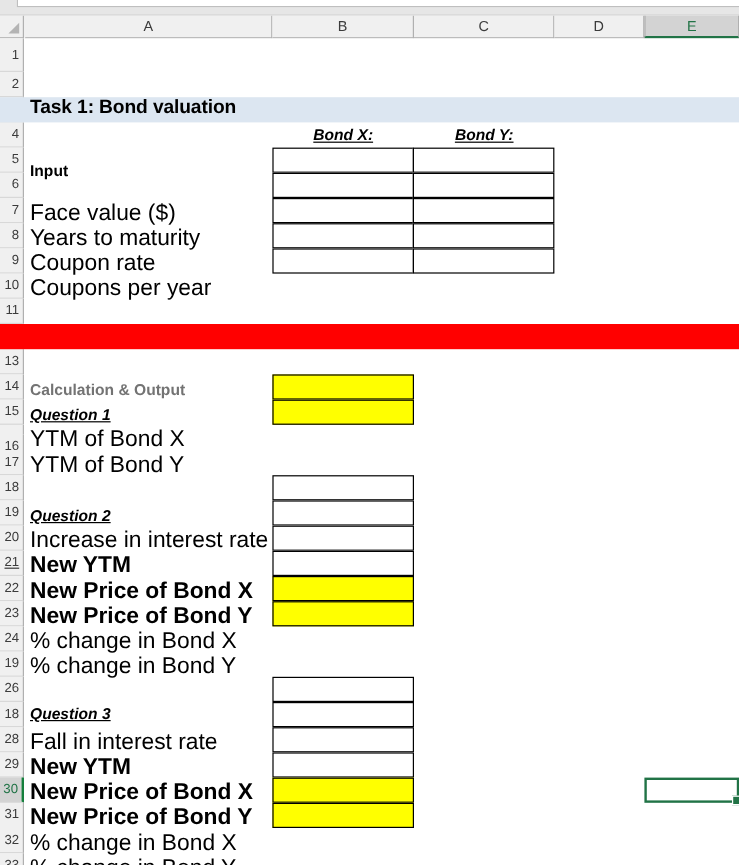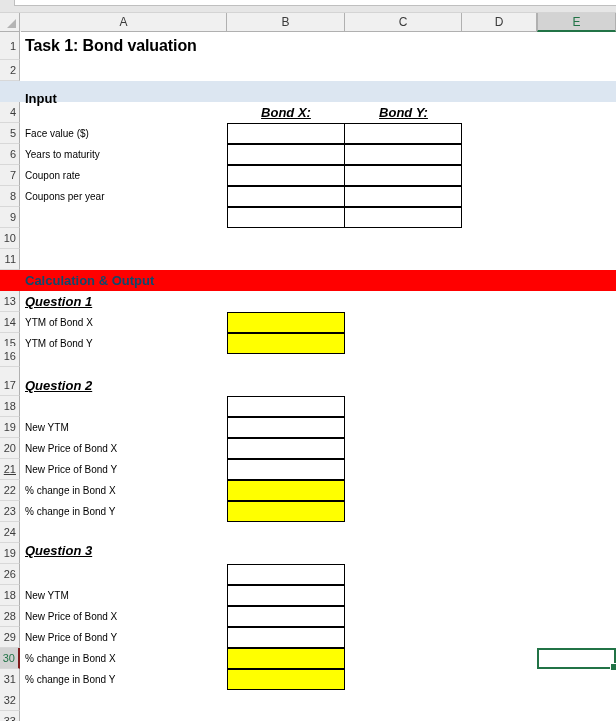--- a/index.html
+++ b/index.html
@@ -109,21 +109,21 @@
     box-sizing: border-box;
     text-align: right;
     padding-right: 3px;
     font-size: 11px;
     color: #3b3b3b;
     font-family: "Liberation Sans", sans-serif;
   }
   .row-head.active {
     background: #d3d3d3;
     color: #217346;
-    border-right: 2px solid #7f1d1d;
+    border-right: 2px solid #15803d;
   }
 
   
   #canvas {
     position: absolute;
     left: 21px; top: 19px;
     width: 595px;
     height: 689px;
     background: #ffffff;
   }
@@ -139,28 +139,29 @@
 
   
   .cell {
     position: absolute;
     box-sizing: border-box;
     white-space: nowrap;
     overflow: hidden;
     display: flex;
     align-items: center;
     font-family: "Liberation Sans", sans-serif;
+    margin-top: 44px;
   }
   .cell.a  { left: 0; width: 206px; padding-left: 4px; }
   .ttl     { font-size: 16px; font-weight: bold; letter-spacing: -0.1px; }
   .sec     { font-size: 13px; font-weight: bold; }
-  .sec-w   { font-size: 13px; font-weight: bold; color: #0c4a6e; }
+  .sec-w   { font-size: 13px; font-weight: bold; color: #737373; }
   .q       { font-size: 13px; font-weight: bold; font-style: italic; text-decoration: underline; }
-  .lbl     { font-size: 10px; }
-  .indent  { padding-left: 14px; }
+  .lbl     { font-size: 19px; }
+  .indent  { padding-left: 14px; font-weight: bold; }
 
   
   .bond-cap {
     position: absolute;
     box-sizing: border-box;
     font-size: 13px;
     font-weight: bold;
     font-style: italic;
     text-decoration: underline;
     text-align: center;
@@ -225,21 +226,21 @@
     <div class="row-head" style="top:112px; height:21px; line-height:21px;">6</div>
     <div class="row-head" style="top:133px; height:21px; line-height:21px;">7</div>
     <div class="row-head" style="top:154px; height:21px; line-height:21px;">8</div>
     <div class="row-head" style="top:175px; height:21px; line-height:21px;">9</div>
     <div class="row-head" style="top:196px; height:21px; line-height:21px;">10</div>
     <div class="row-head" style="top:217px; height:21px; line-height:21px;">11</div>
     <div class="row-head" style="top:238px; height:21px; line-height:21px;">12</div>
     <div class="row-head" style="top:259px; height:21px; line-height:21px;">13</div>
     <div class="row-head" style="top:280px; height:21px; line-height:21px;">14</div>
     <div class="row-head" style="top:301px; height:21px; line-height:21px;">15</div>
-    <div class="row-head" style="top:314px; height:21px; line-height:21px;">16</div>
+    <div class="row-head" style="top:330px; height:21px; line-height:21px;">16</div>
     <div class="row-head" style="top:343px; height:21px; line-height:21px;">17</div>
     <div class="row-head" style="top:364px; height:21px; line-height:21px;">18</div>
     <div class="row-head" style="top:385px; height:21px; line-height:21px;">19</div>
     <div class="row-head" style="top:406px; height:21px; line-height:21px;">20</div>
     <div class="row-head" style="top:427px; height:21px; line-height:21px;text-decoration:underline;">21</div>
     <div class="row-head" style="top:448px; height:21px; line-height:21px;">22</div>
     <div class="row-head" style="top:469px; height:21px; line-height:21px;">23</div>
     <div class="row-head" style="top:490px; height:21px; line-height:21px;">24</div>
     <div class="row-head" style="top:511px; height:21px; line-height:21px;">19</div>
     <div class="row-head" style="top:532px; height:21px; line-height:21px;">26</div>
@@ -284,34 +285,36 @@
     <div class="cell a sec-w" style="top:238px; height:21px;">Calculation &amp; Output</div>
 
     <div class="cell a q" style="top:259px; height:21px;">Question 1</div>
     <div class="cell a lbl" style="top:280px; height:21px;">YTM of Bond X</div>
     <div class="cell a lbl" style="top:301px; height:21px;">YTM of Bond Y</div>
 
     <div class="box yellow" style="left:206px; top:280px; width:118px; height:21px;"></div>
     <div class="box yellow" style="left:206px; top:301px; width:118px; height:21px;"></div>
 
     <div class="cell a q" style="top:343px; height:21px;">Question 2</div>
+    <div class="cell a lbl" style="top:364px; height:21px;">Increase in interest rate</div>
     <div class="cell a lbl indent" style="top:385px; height:21px;">New YTM</div>
     <div class="cell a lbl indent" style="top:406px; height:21px;">New Price of Bond X</div>
     <div class="cell a lbl indent" style="top:427px; height:21px;">New Price of Bond Y</div>
     <div class="cell a lbl" style="top:448px; height:21px;">% change in Bond X</div>
     <div class="cell a lbl" style="top:469px; height:21px;">% change in Bond Y</div>
 
     <div class="box" style="left:206px; top:364px; width:118px; height:21px;"></div>
     <div class="box" style="left:206px; top:385px; width:118px; height:21px;"></div>
     <div class="box" style="left:206px; top:406px; width:118px; height:21px;"></div>
     <div class="box" style="left:206px; top:427px; width:118px; height:21px;"></div>
     <div class="box yellow" style="left:206px; top:448px; width:118px; height:21px;"></div>
     <div class="box yellow" style="left:206px; top:469px; width:118px; height:21px;"></div>
 
     <div class="cell a q" style="top:508px; height:21px;">Question 3</div>
+    <div class="cell a lbl" style="top:532px; height:21px;">Fall in interest rate</div>
     <div class="cell a lbl indent" style="top:553px; height:21px;">New YTM</div>
     <div class="cell a lbl indent" style="top:574px; height:21px;">New Price of Bond X</div>
     <div class="cell a lbl indent" style="top:595px; height:21px;">New Price of Bond Y</div>
     <div class="cell a lbl" style="top:616px; height:21px;">% change in Bond X</div>
     <div class="cell a lbl" style="top:637px; height:21px;">% change in Bond Y</div>
 
     <div class="box" style="left:206px; top:532px; width:118px; height:21px;"></div>
     <div class="box" style="left:206px; top:553px; width:118px; height:21px;"></div>
     <div class="box" style="left:206px; top:574px; width:118px; height:21px;"></div>
     <div class="box" style="left:206px; top:595px; width:118px; height:21px;"></div>

